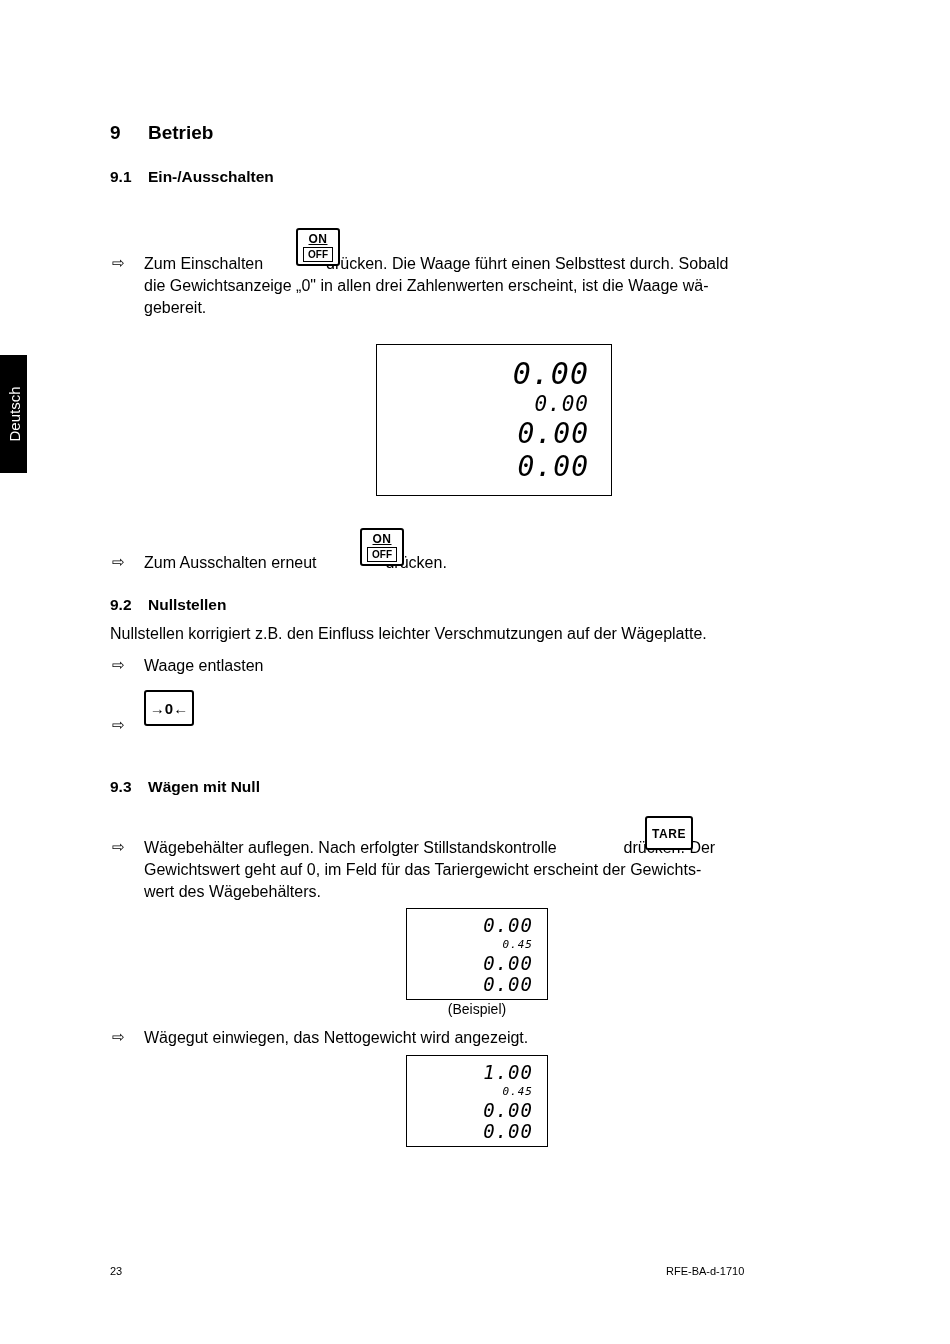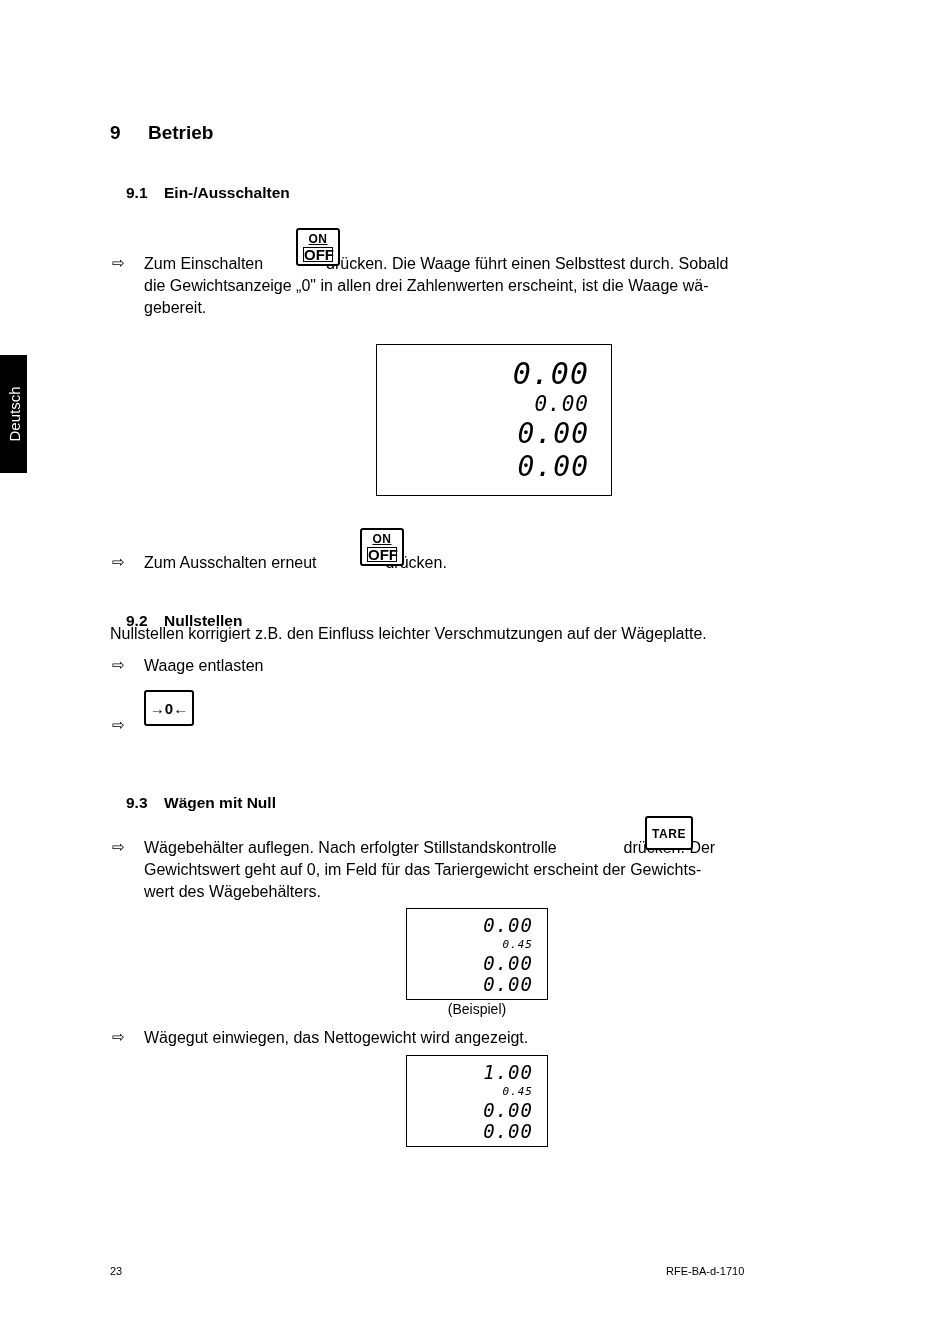--- a/index.html
+++ b/index.html
@@ -55,21 +55,21 @@
     white-space: nowrap;
   }
   .sec-num {
     display: inline-block;
     width: 38px;
   }
 
   h2.sub {
     font-size: 15.5px;
     font-weight: bold;
-    margin: 16px;
+    margin: 0;
     padding: 0;
     position: absolute;
     white-space: nowrap;
   }
   .sub-num {
     display: inline-block;
     width: 38px;
   }
 
   .para {
@@ -106,21 +106,21 @@
   .key-onoff .on {
     display: block;
     text-decoration: underline;
     letter-spacing: 0.5px;
   }
   .key-onoff .off {
     display: block;
     border: 1px solid #000000;
     width: 28px;
     margin: 0 auto;
-    font-size: 15px;
+    font-size: 10px;
     line-height: 13px;
   }
   .key-zero {
     width: 50px;
     height: 36px;
     font-size: 15px;
     font-weight: bold;
     line-height: 34px;
   }
   .key-tare {

